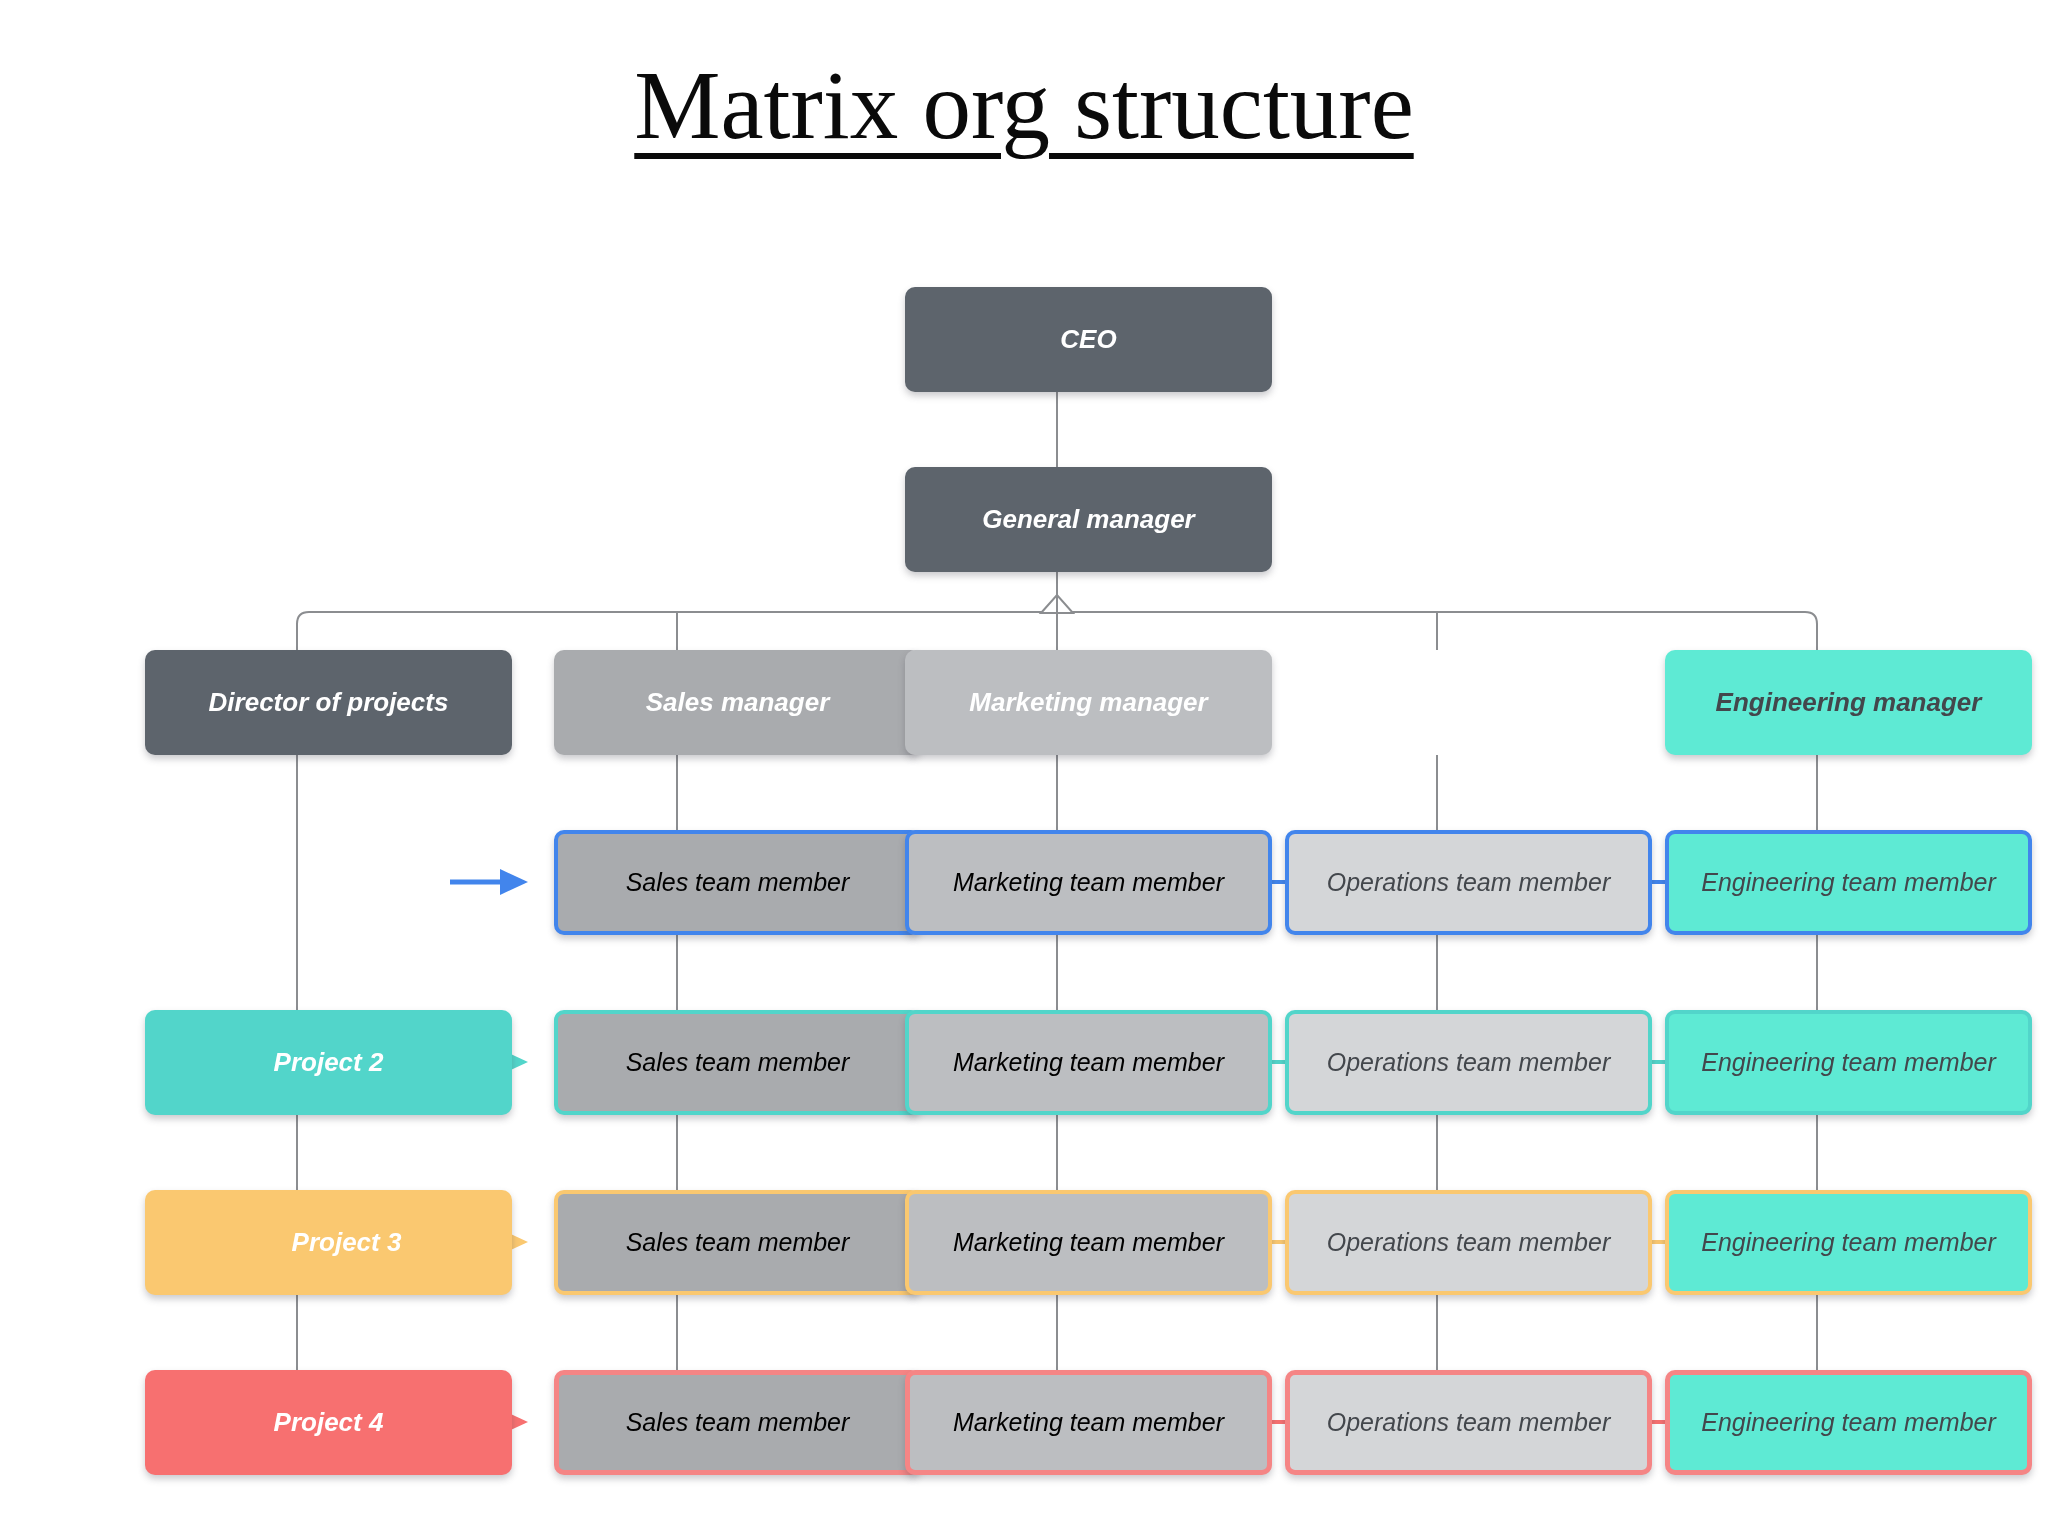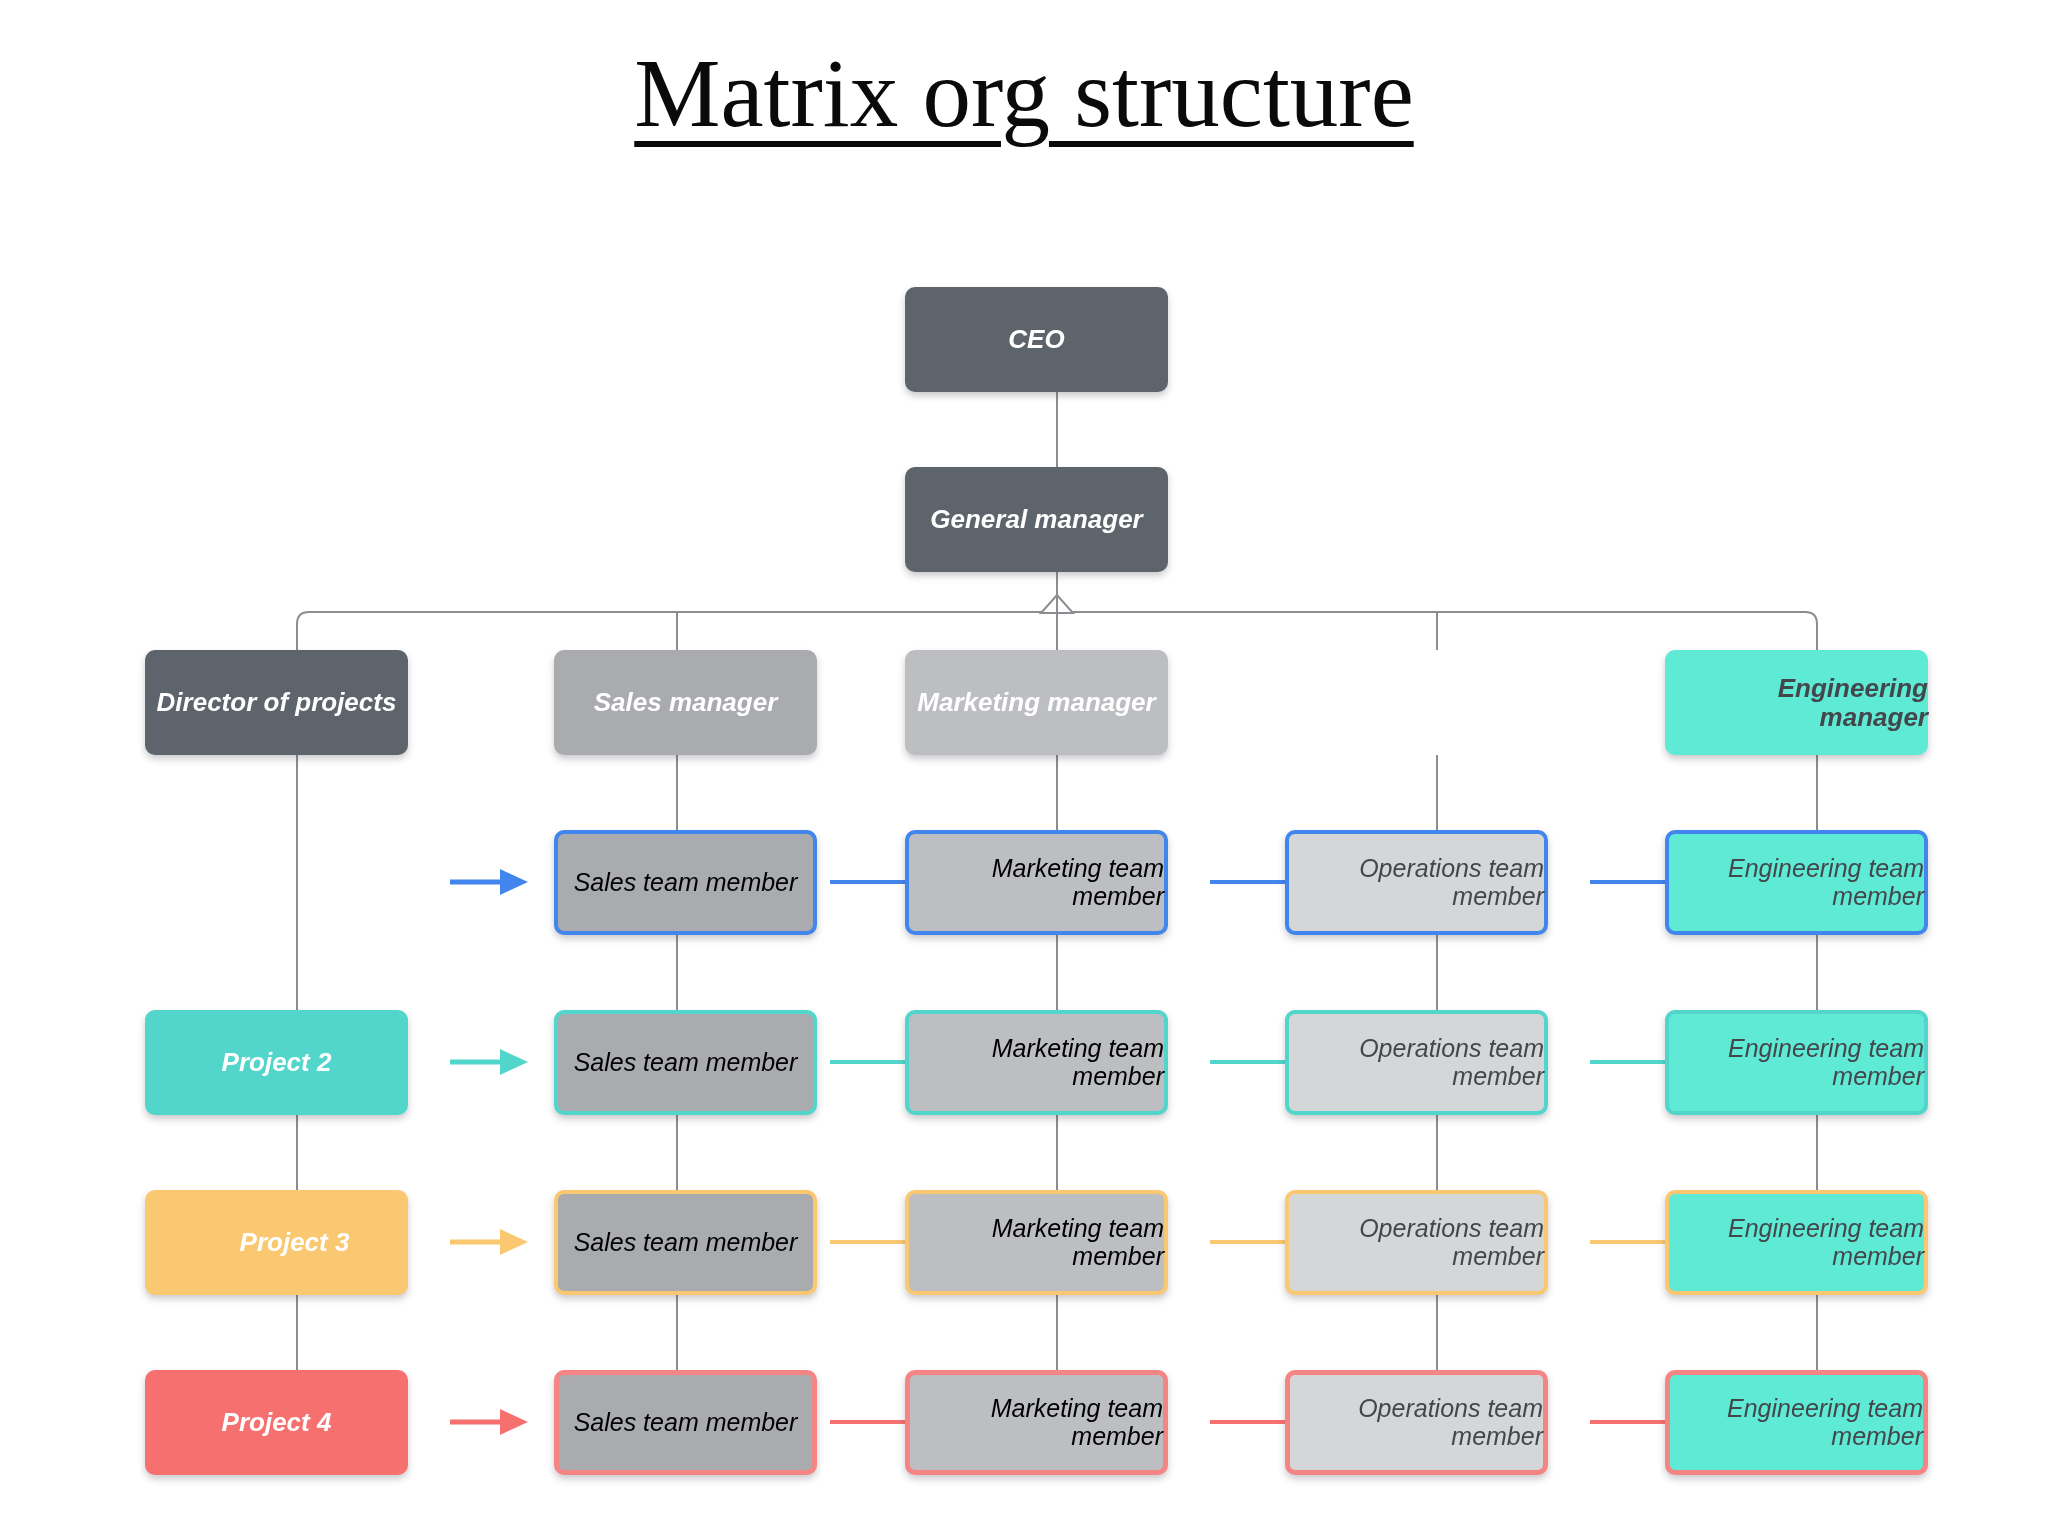--- a/index.html
+++ b/index.html
@@ -1,25 +1,25 @@
 <!DOCTYPE html>
 <html><head>
 <meta charset="utf-8">
 <style>
   html,body{margin:0;padding:0;background:#ffffff;}
   .page{position:relative;width:2048px;height:1536px;background:#ffffff;overflow:hidden;
         font-family:"Liberation Sans",sans-serif;}
-  .title{position:absolute;left:0;right:0;top:38px;margin:0;text-align:center;
+  .title{position:absolute;left:0;right:0;top:38px;margin:12px;text-align:center;
          font-family:"Liberation Serif",serif;font-weight:400;font-size:97px;color:#0a0a0a;
          text-decoration:underline;text-decoration-thickness:6px;text-underline-offset:15px;}
   .connectors{position:absolute;left:0;top:0;z-index:1;}
-  .box{position:absolute;width:263px;height:105px;border-radius:10px;z-index:2;
+  .box{position:absolute;width:367px;height:105px;border-radius:10px;z-index:2;
        display:flex;align-items:center;justify-content:center;box-sizing:border-box;
        font-style:italic;font-weight:700;font-size:26px;color:#ffffff;
-       box-shadow:0 4px 7px rgba(70,70,80,0.28);text-align:right;line-height:1.1;}
+       box-shadow:0 4px 7px rgba(70,70,80,0.28);text-align:left;line-height:1.1;}
   .member{font-weight:400;font-size:25px;}
   
   .col1{left:145px}.col2{left:554px}.col3{left:905px}.col4{left:1285px}.col5{left:1665px}
   
   .r-ceo{top:287px}.r-gm{top:467px}.r-mgr{top:650px}
   .r1{top:830px}.r2{top:1010px}.r3{top:1190px}.r4{top:1370px}
   
   .fill-dark{background:#5d646c;}
   .fill-sales{background:#a9abae;}
   .fill-mkt{background:#bcbec1;}

